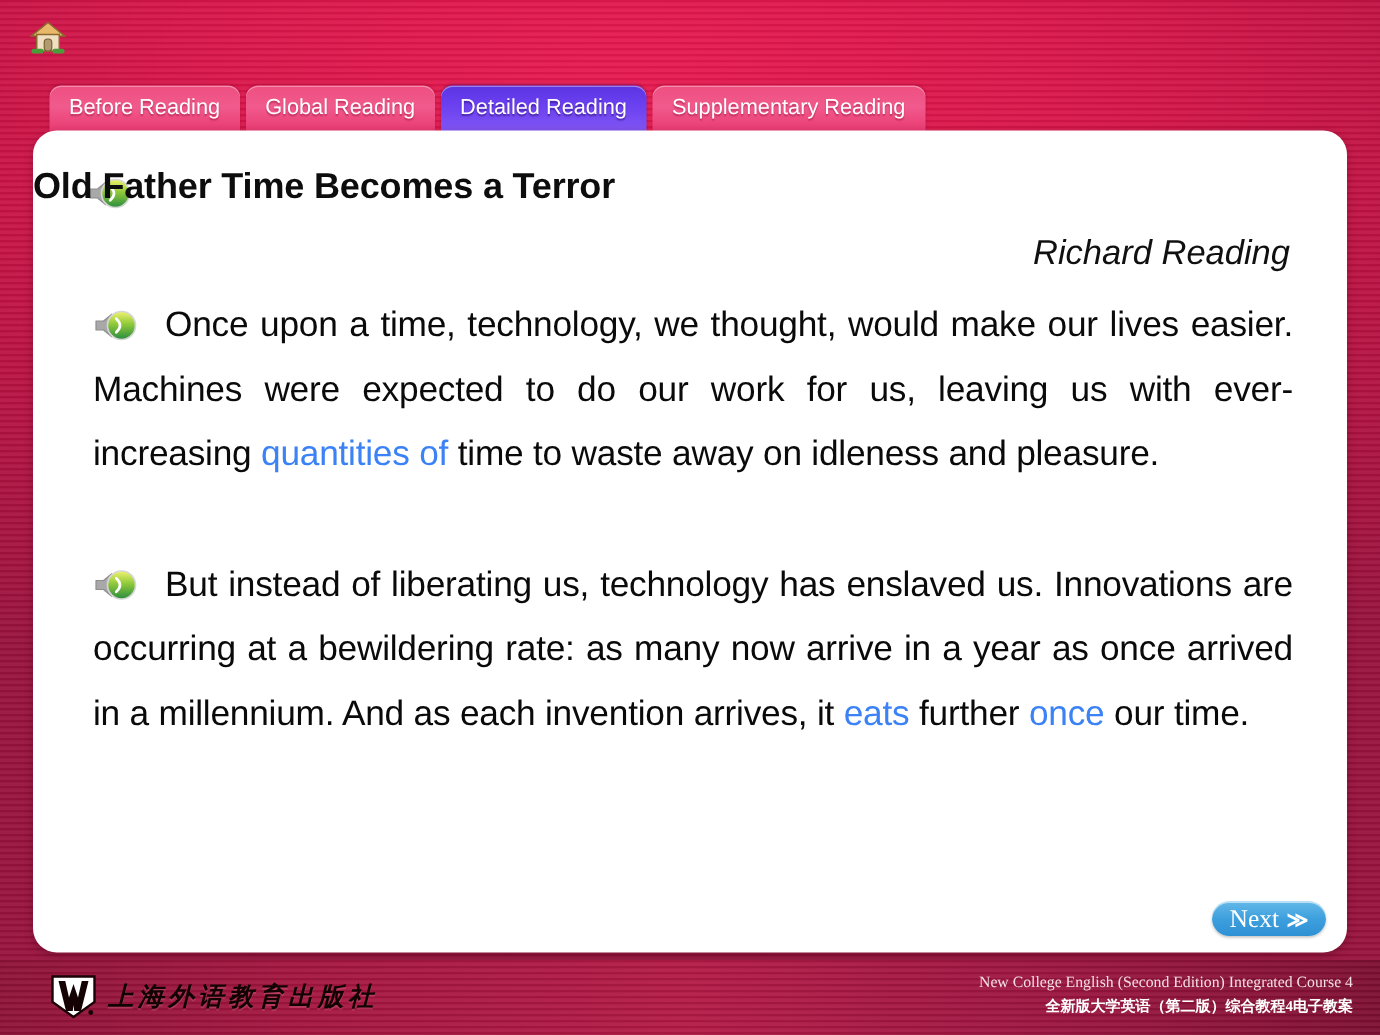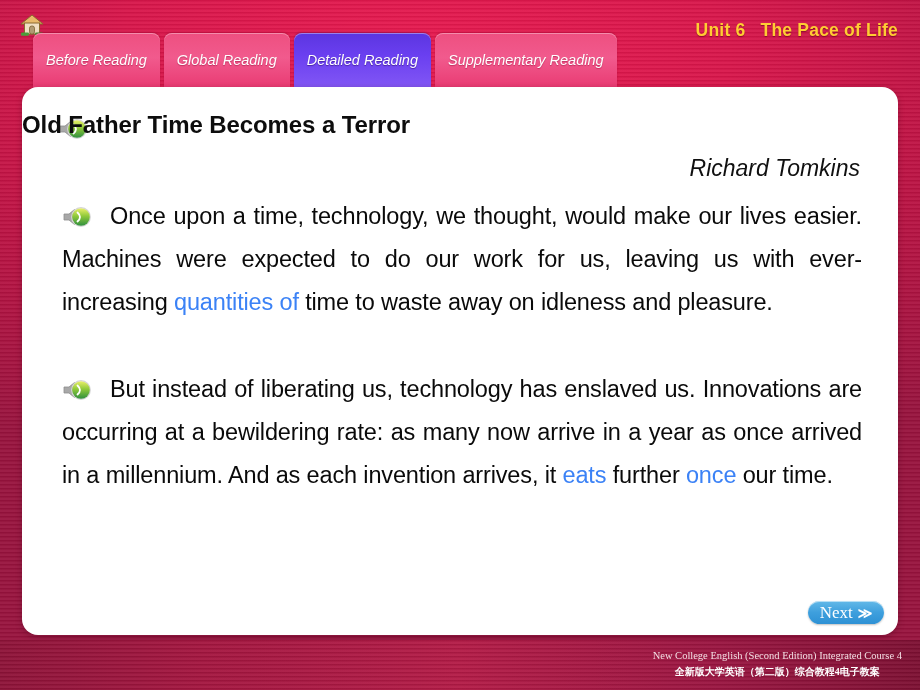--- a/index.html
+++ b/index.html
@@ -60,33 +60,32 @@
     left: 33px;
     top: 54px;
     display: flex;
     align-items: flex-end;
     gap: 4px;
     height: 34px;
   }
   .tab {
     height: 31px;
     line-height: 31px;
-    padding: 12px 13px;
+    padding: 0 13px;
     border-radius: 8px 8px 0 0;
     color: #ffffff;
     font-size: 14.5px;
     font-weight: 500;
     white-space: nowrap;
     text-align: center;
     cursor: pointer;
     background: linear-gradient(to bottom, #ee4f80 0%, #f15a8d 45%, #e93a72 100%);
     box-shadow: inset 0 1px 0 rgba(255,255,255,0.35),
                 0 -1px 2px rgba(120,0,40,0.25);
     text-shadow: 0 1px 1px rgba(130,10,50,0.45);
-    font-style: italic;
   }
   .tab.active {
     background: linear-gradient(to bottom, #5b35e0 0%, #6a3ff0 40%, #8257f5 100%);
     box-shadow: inset 0 1px 0 rgba(255,255,255,0.38),
                 0 -1px 2px rgba(40,0,90,0.3);
     text-shadow: 0 1px 1px rgba(30,0,90,0.5);
     margin-top: 23px;
   }
 
   
@@ -226,21 +225,21 @@
     font-family: "Liberation Serif", serif;
     font-weight: bold;
     font-style: italic;
     letter-spacing: 3px;
     text-shadow: 0 1px 0 rgba(255,180,190,0.18);
   }
   .footer-text {
     position: absolute;
     right: 18px;
     top: 8px;
-    text-align: center;
+    text-align: right;
   }
   .footer-en {
     color: #f4dfe4;
     font-size: 10.5px;
     font-family: "Liberation Serif", serif;
     line-height: 15px;
     white-space: nowrap;
   }
   .footer-cn {
     color: #ffffff;
@@ -259,23 +258,20 @@
   <div class="header">
     <div class="home-icon">
       <svg width="28" height="26" viewBox="0 0 28 26">
         <rect x="0" y="0" width="28" height="26" fill="none"></rect>
         <polygon points="14,3 25,12 3,12" fill="#e8b96a" stroke="#8a6a2e" stroke-width="1"></polygon>
         <rect x="6.5" y="11" width="15" height="11" fill="#f0dfc2" stroke="#8a6a2e" stroke-width="1"></rect>
         <rect x="11.5" y="14" width="5" height="8" rx="2.2" fill="#b09a72" stroke="#7a6230" stroke-width="0.8"></rect>
         <rect x="3" y="20.5" width="8" height="3.2" rx="1.3" fill="#4a9c3a"></rect>
         <rect x="17" y="20.5" width="8" height="3.2" rx="1.3" fill="#4a9c3a"></rect>
       </svg>
-    </div>
-    <div class="unit-title">
-      <span>Unit 6</span>&nbsp;&nbsp;&nbsp;<span>The Pace of Life</span>
     </div>
   </div>
 
   <div class="tabs" id="tabs">
       <div class="tab"><span>Before Reading</span></div>
       <div class="tab"><span>Global Reading</span></div>
       <div class="tab active"><span>Detailed Reading</span></div>
       <div class="tab"><span>Supplementary Reading</span></div>
     </div>
 
@@ -295,21 +291,21 @@
                 <stop offset="45%" stop-color="#8fc93a"></stop>
                 <stop offset="100%" stop-color="#2f8f3f"></stop>
               </linearGradient>
             </defs>
             <path d="M15.5 6.5 q5 4.5 0 9" fill="none" stroke="#ffffff" stroke-width="1.8" stroke-linecap="round"></path>
           </svg>
         </span>
         <div class="doc-title">Old Father Time Becomes a Terror</div>
       </div>
 
-      <div class="author">Richard Tomkins</div>
+      <div class="author">Richard Reading</div>
 
       <div class="para p1">
         <span class="spk lead-spk">
           <svg width="30" height="22" viewBox="0 0 30 22">
             <ellipse cx="19" cy="11" rx="10.5" ry="10.5" fill="#ffffff"></ellipse>
             <polygon points="2,8 7,8 12.5,3.5 12.5,18.5 7,14 2,14" fill="#a8a8a8" stroke="#8d8d8d" stroke-width="0.8" stroke-linejoin="round"></polygon>
             <circle cx="19" cy="11" r="9.2" fill="none" stroke="#d6d6d6" stroke-width="1.4"></circle>
             <circle cx="19" cy="11" r="8.8" fill="url(#spkgrad2)"></circle>
             <defs>
               <linearGradient id="spkgrad2" x1="0" y1="0" x2="0" y2="1">
@@ -344,19 +340,27 @@
 
       <div class="next-btn">
         <span class="next-label">Next</span>
         <span class="next-chev">≫</span>
       </div>
 
     </div>
   </div>
 
   <div class="footer">
+    <div class="logo-wrap">
+      <svg class="logo-mark" viewBox="0 0 30 29">
+        <polygon points="1,1 29,1 29,18 15,28 1,18" fill="#ffffff" stroke="#1a0206" stroke-width="1.6"></polygon>
+        <polygon points="5,4 9.5,4 12,15 15,6 18,15 20.5,4 25,4 20,24 15.5,24 15,20 14.5,24 10,24" fill="#140205"></polygon>
+        <circle cx="26.5" cy="25" r="1.6" fill="#140205"></circle>
+      </svg>
+      <span class="logo-cn">上海外语教育出版社</span>
+    </div>
     <div class="footer-text">
       <div class="footer-en">New College English (Second Edition) Integrated Course 4</div>
       <div class="footer-cn">全新版大学英语（第二版）综合教程4电子教案</div>
     </div>
   </div>
 
 </div>
 
 </body></html>

